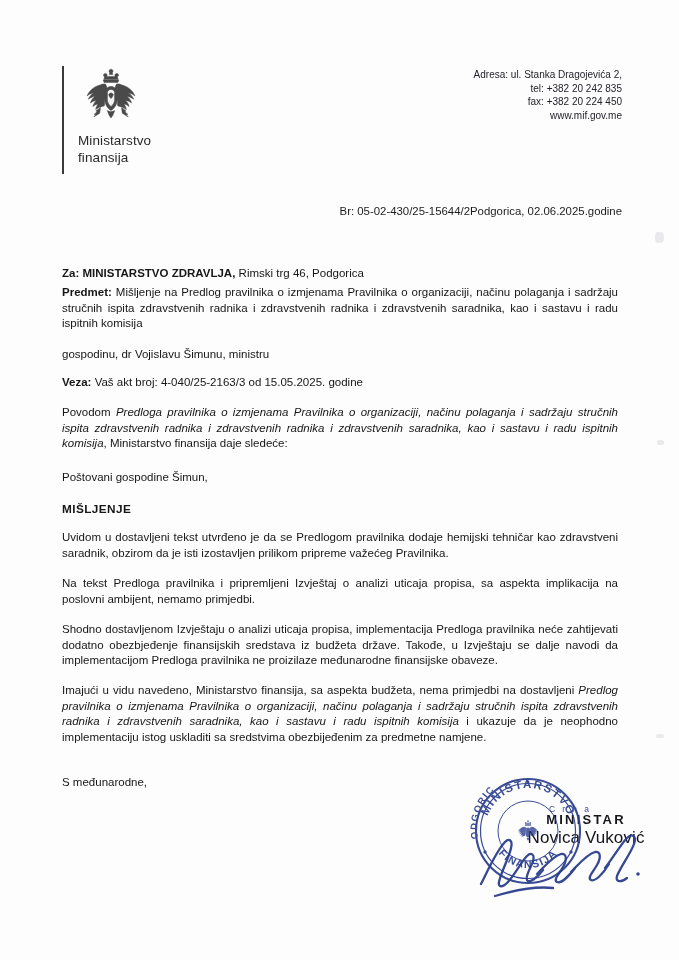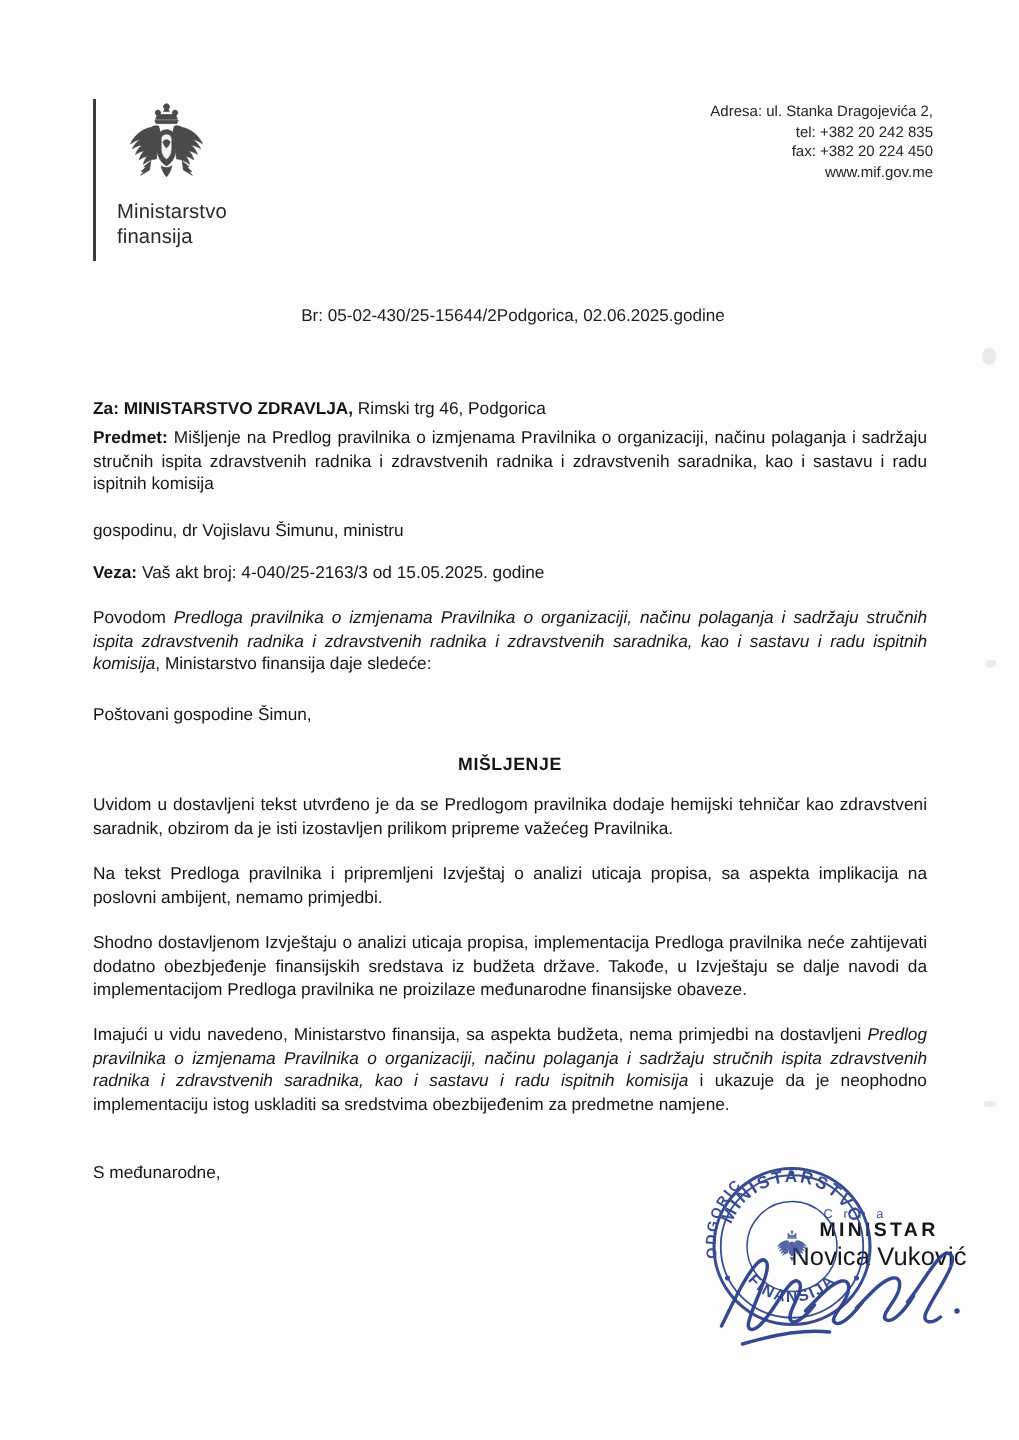--- a/index.html
+++ b/index.html
@@ -62,21 +62,21 @@
     color: #23232b;
   }
 
   
   .refline {
     position: absolute;
     left: 62px;
     top: 205px;
     width: 560px;
     display: flex;
-    justify-content: center;
+    justify-content: flex-end;
     font-size: 11.4px;
     color: #1d1d1d;
   }
 
   
   .body {
     position: absolute;
     left: 62px;
     top: 250px;
     width: 556px;
@@ -87,21 +87,21 @@
   }
   .p { margin: 0 0 11px 0; text-align: justify; }
   .p.loose { margin-bottom: 15px; }
   b, .b { font-weight: bold; }
   i, .i { font-style: italic; }
 
   .addressee { margin-bottom: 4px; }
   .addressee2 { margin-bottom: 13px; }
 
   .heading {
-    text-align: center;
+    text-align: left;
     font-weight: bold;
     font-size: 11.8px;
     letter-spacing: .4px;
     margin: 17px 0 13px 0;
   }
 
   .regards { margin-top: 30px; }
 
   
   .sigzone {

